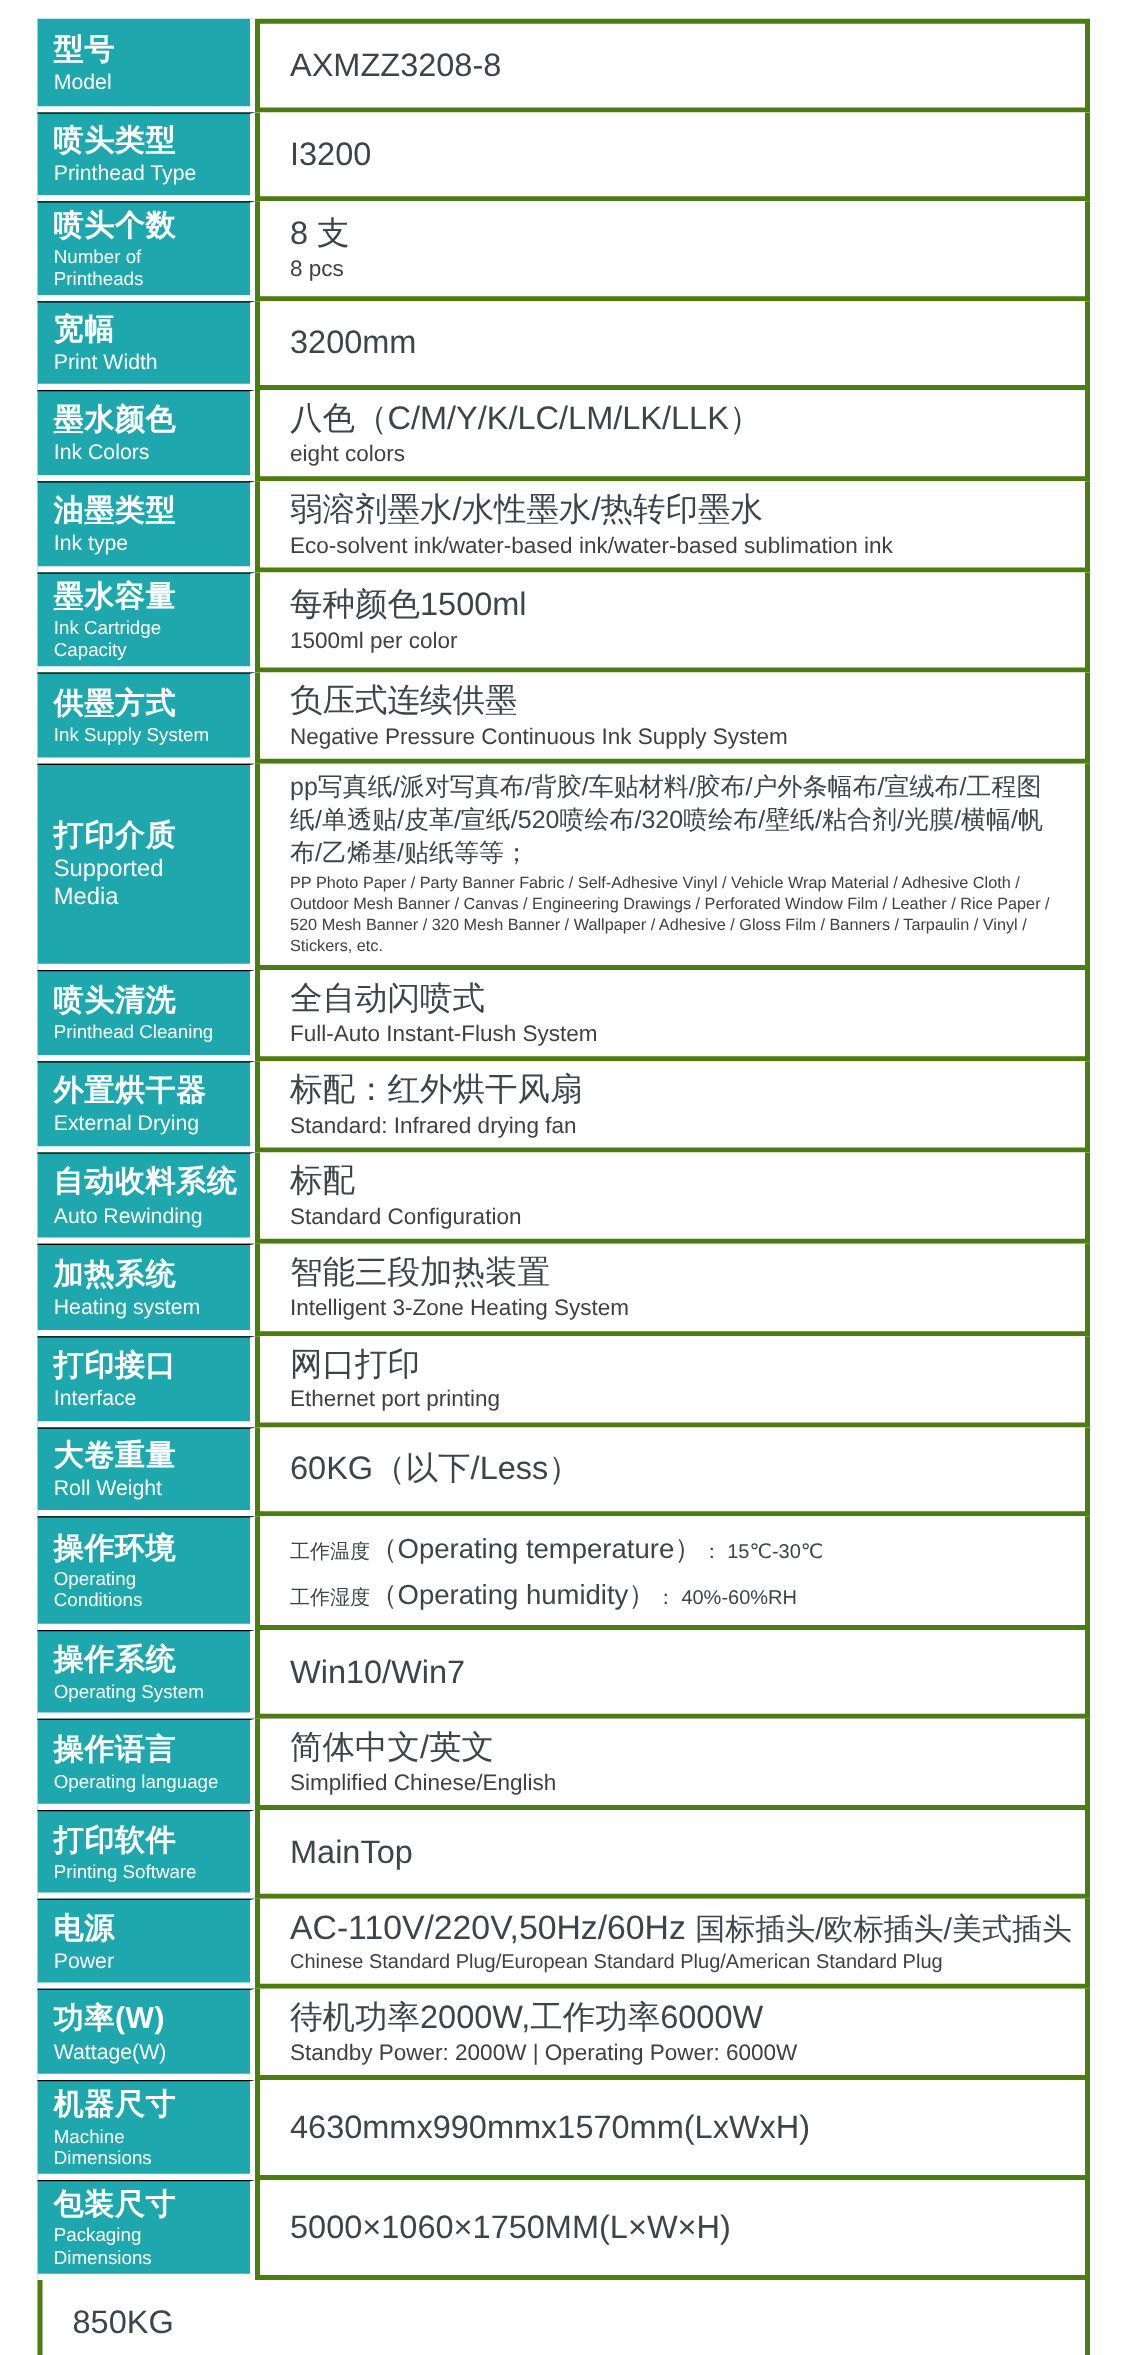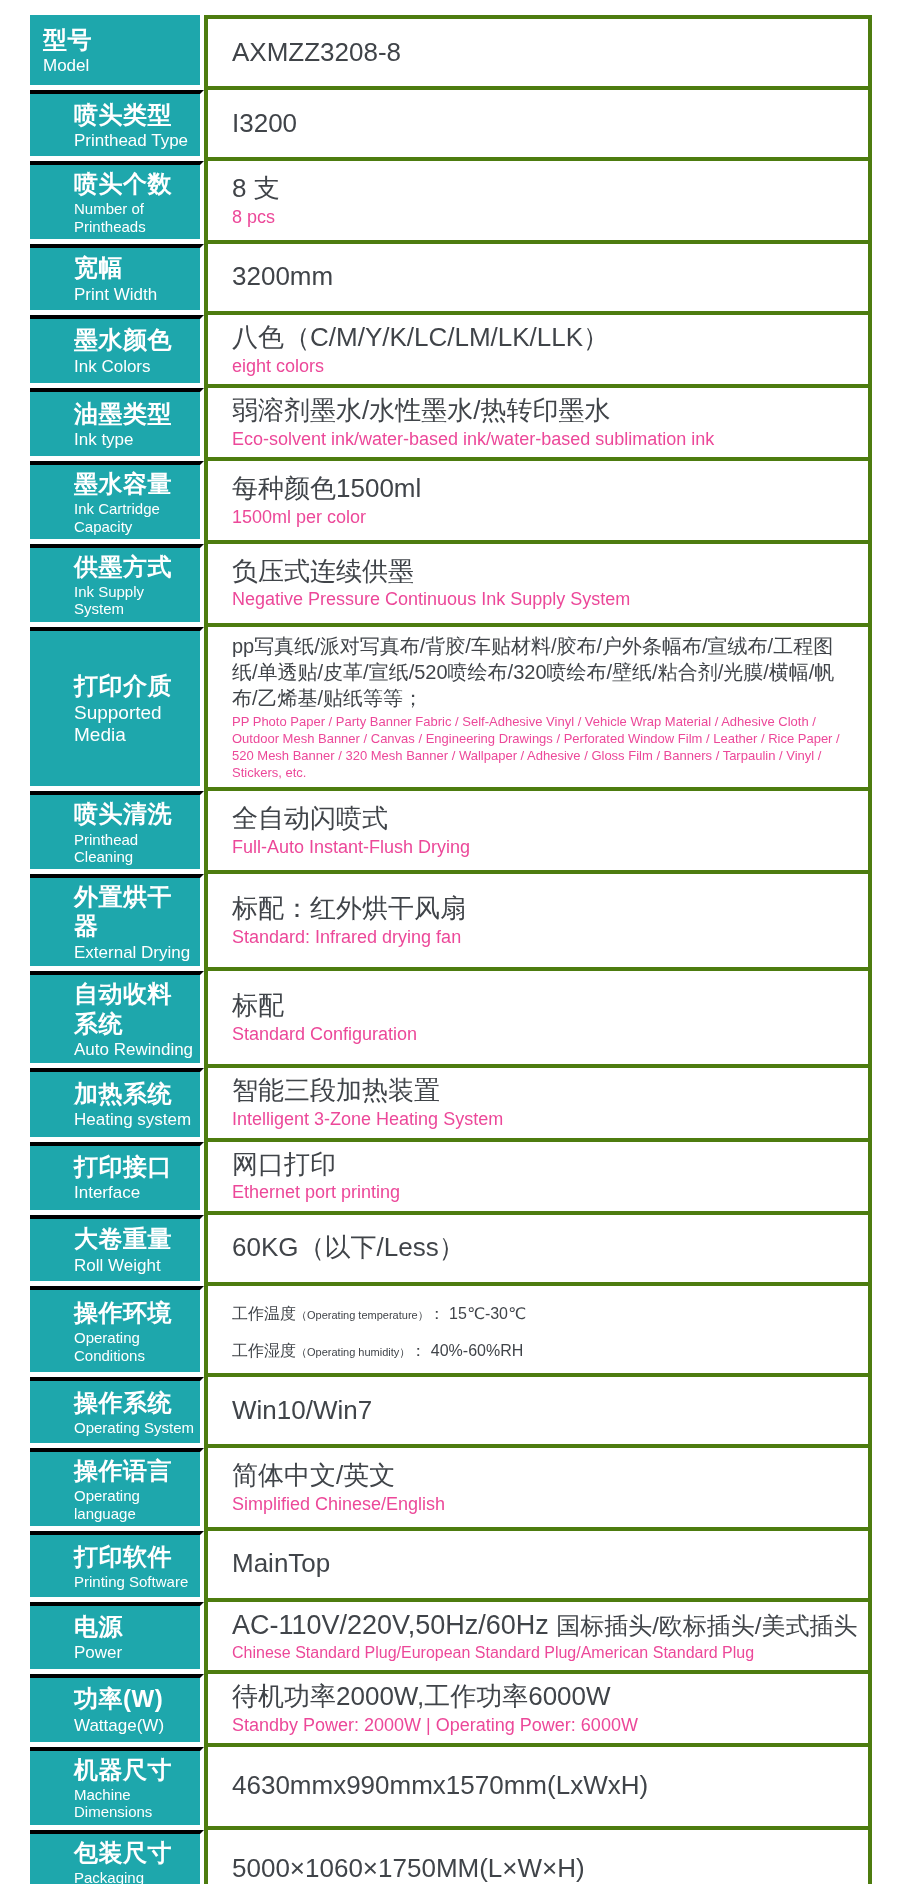--- a/index.html
+++ b/index.html
@@ -12,43 +12,43 @@
   .row{display:flex;align-items:stretch;min-height:71px;}
   .row.h1{min-height:75px;}
   .row.hm{min-height:141px;}
   
   .cl{
     flex:0 0 174px;box-sizing:border-box;background:#1EA7AC;
     border-right:4px solid #fff;border-bottom:5px solid #fff;
     display:flex;flex-direction:column;justify-content:center;
     padding:4px 4px 4px 13px;color:#fff;
   }
-  .row + .row .cl{border-top:4px solid #000000;padding-left:44px;}
+  .row + .row .cl{border-top:1px solid #000000;}
   .row:last-child .cl{border-bottom:0;}
   .lz{font-size:24px;font-weight:700;line-height:1.22;letter-spacing:.5px;}
   .le{font-size:17px;font-weight:400;line-height:1.15;margin-top:2px;}
   .le.sm{font-size:15px;}
   .le.lg{font-size:19px;max-width:105px;}
   .le.w90{max-width:90px;}
   .le.w100{max-width:100px;}
   .le.w85{max-width:85px;}
   
   .cv{
     flex:1;box-sizing:border-box;background:#fff;
     border:4px solid #4d7c0f;
     display:flex;flex-direction:column;justify-content:center;
     padding:6px 10px 6px 24px;color:#404449;
   }
   .row + .row .cv{border-top:0;}
   .vz{font-size:26px;line-height:1.3;}
-  .ve{font-size:18px;line-height:1.3;color:#ec4899;}
+  .ve{font-size:18px;line-height:1.3;color:#404040;}
   .r-media .vz{font-size:20px;line-height:1.32;}
   .r-media .ve{font-size:13px;line-height:1.3;margin-top:2px;}
   .mix .big{font-size:16px;}
-  .mix .small{font-size:11px;}
+  .mix .small{font-size:22px;}
   .mix{line-height:1.45;}
   .latin-mid{font-size:27px;}
   .zh-big{font-size:24px;}
   .ve.long{font-size:16px;}
   .nowrap{white-space:nowrap;}
 </style>
 </head>
 <body>
 
 <div class="spec-table">
@@ -149,21 +149,21 @@
     </div>
   </div>
 
   <div class="row">
     <div class="cl">
       <div class="lz">喷头清洗</div>
       <div class="le sm">Printhead Cleaning</div>
     </div>
     <div class="cv">
       <div class="vz">全自动闪喷式</div>
-      <div class="ve">Full-Auto Instant-Flush Drying</div>
+      <div class="ve">Full-Auto Instant-Flush System</div>
     </div>
   </div>
 
   <div class="row">
     <div class="cl">
       <div class="lz">外置烘干器</div>
       <div class="le">External Drying</div>
     </div>
     <div class="cv">
       <div class="vz">标配：红外烘干风扇</div>

